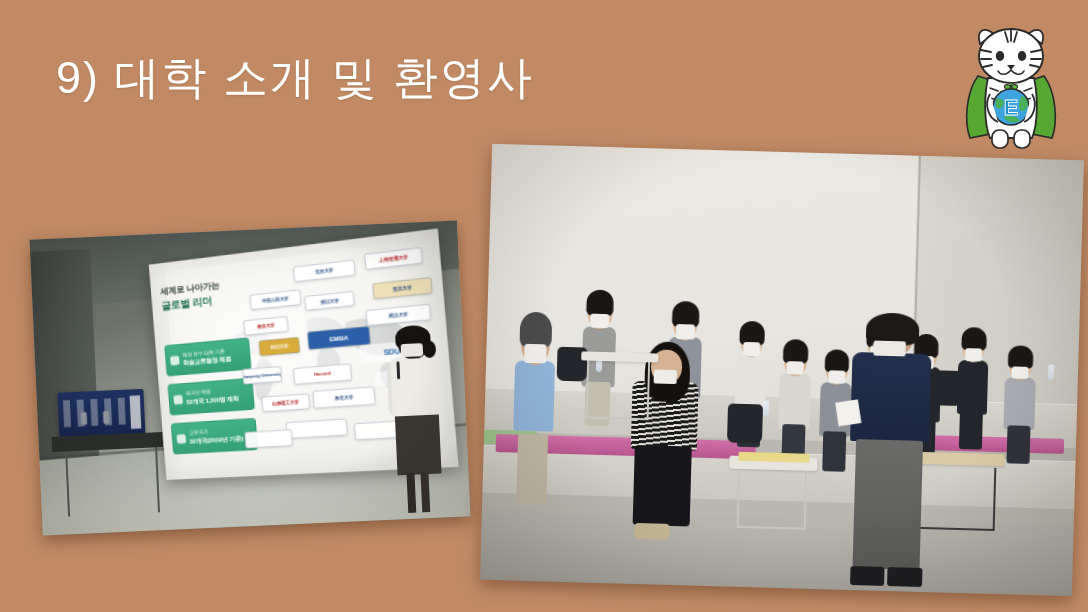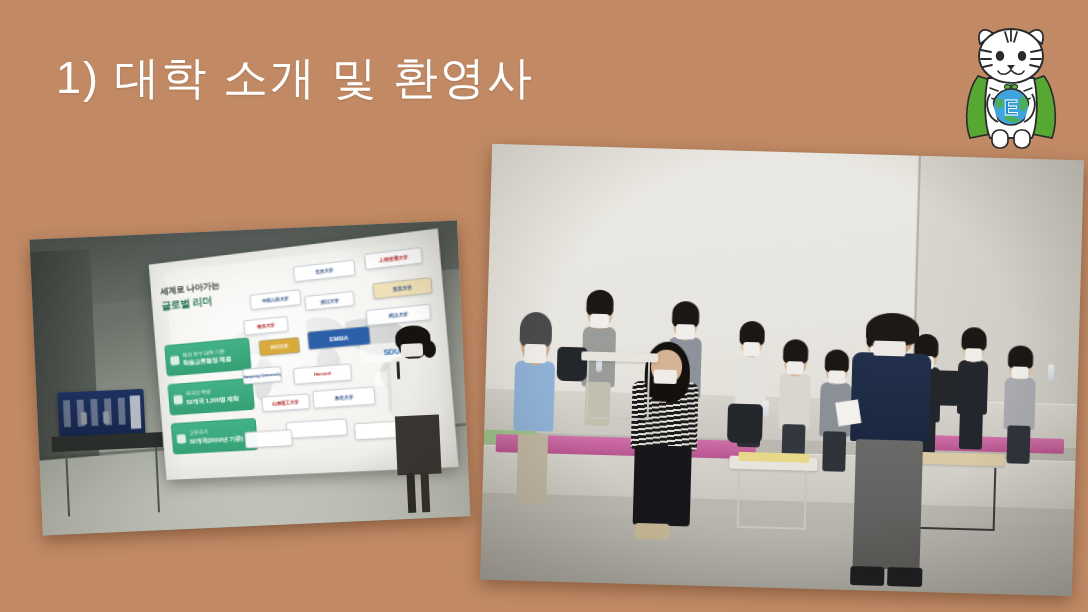--- a/index.html
+++ b/index.html
@@ -368,21 +368,21 @@
     pointer-events: none;
     background: radial-gradient(ellipse at 50% 45%, rgba(0,0,0,0) 55%, rgba(30,20,10,0.20) 100%);
   }
   .blur-soft { filter: blur(0.5px); }
 </style>
 </head>
 <body>
 
 <div class="slide">
 
-  <div class="title">1) 대학 소개 및 환영사</div>
+  <div class="title">9) 대학 소개 및 환영사</div>
 
   <div class="mascot">
     <svg viewBox="0 0 122 140" width="122" height="140">
 
       <path d="M28 58 C16 74 14 104 20 120 L40 116 L40 62 Z" fill="#56a832" stroke="#2b2b2b" stroke-width="1.6"></path>
       <path d="M94 58 C106 74 108 104 102 120 L82 116 L82 62 Z" fill="#56a832" stroke="#2b2b2b" stroke-width="1.6"></path>
 
       <path d="M30 26 C26 12 34 8 44 16 Z" fill="#ffffff" stroke="#2b2b2b" stroke-width="1.8" stroke-linejoin="round"></path>
       <path d="M92 26 C96 12 88 8 78 16 Z" fill="#ffffff" stroke="#2b2b2b" stroke-width="1.8" stroke-linejoin="round"></path>
 

